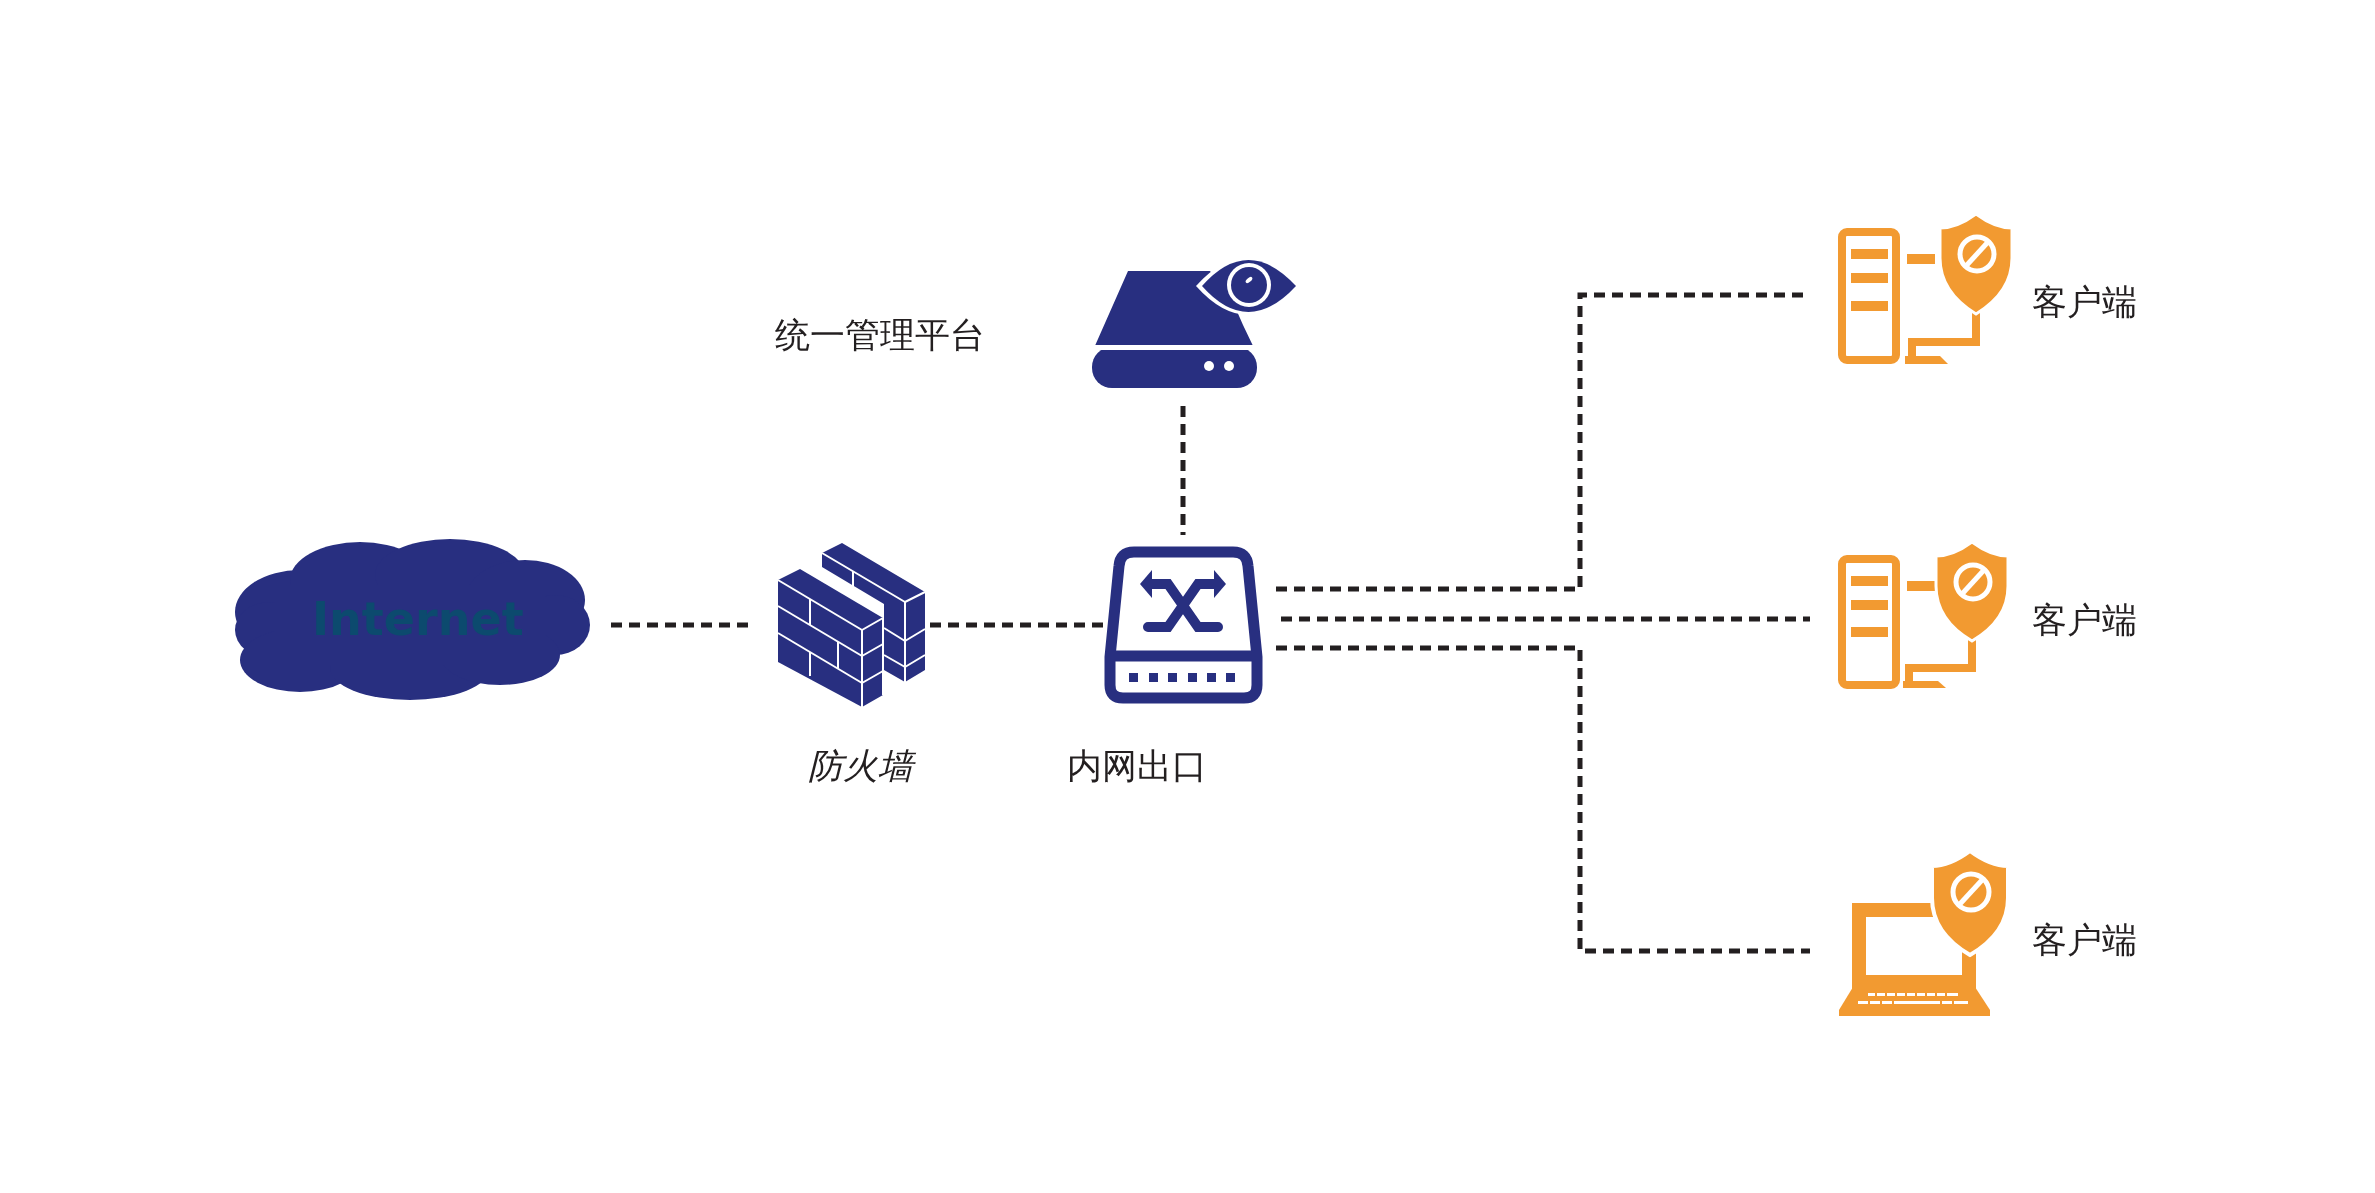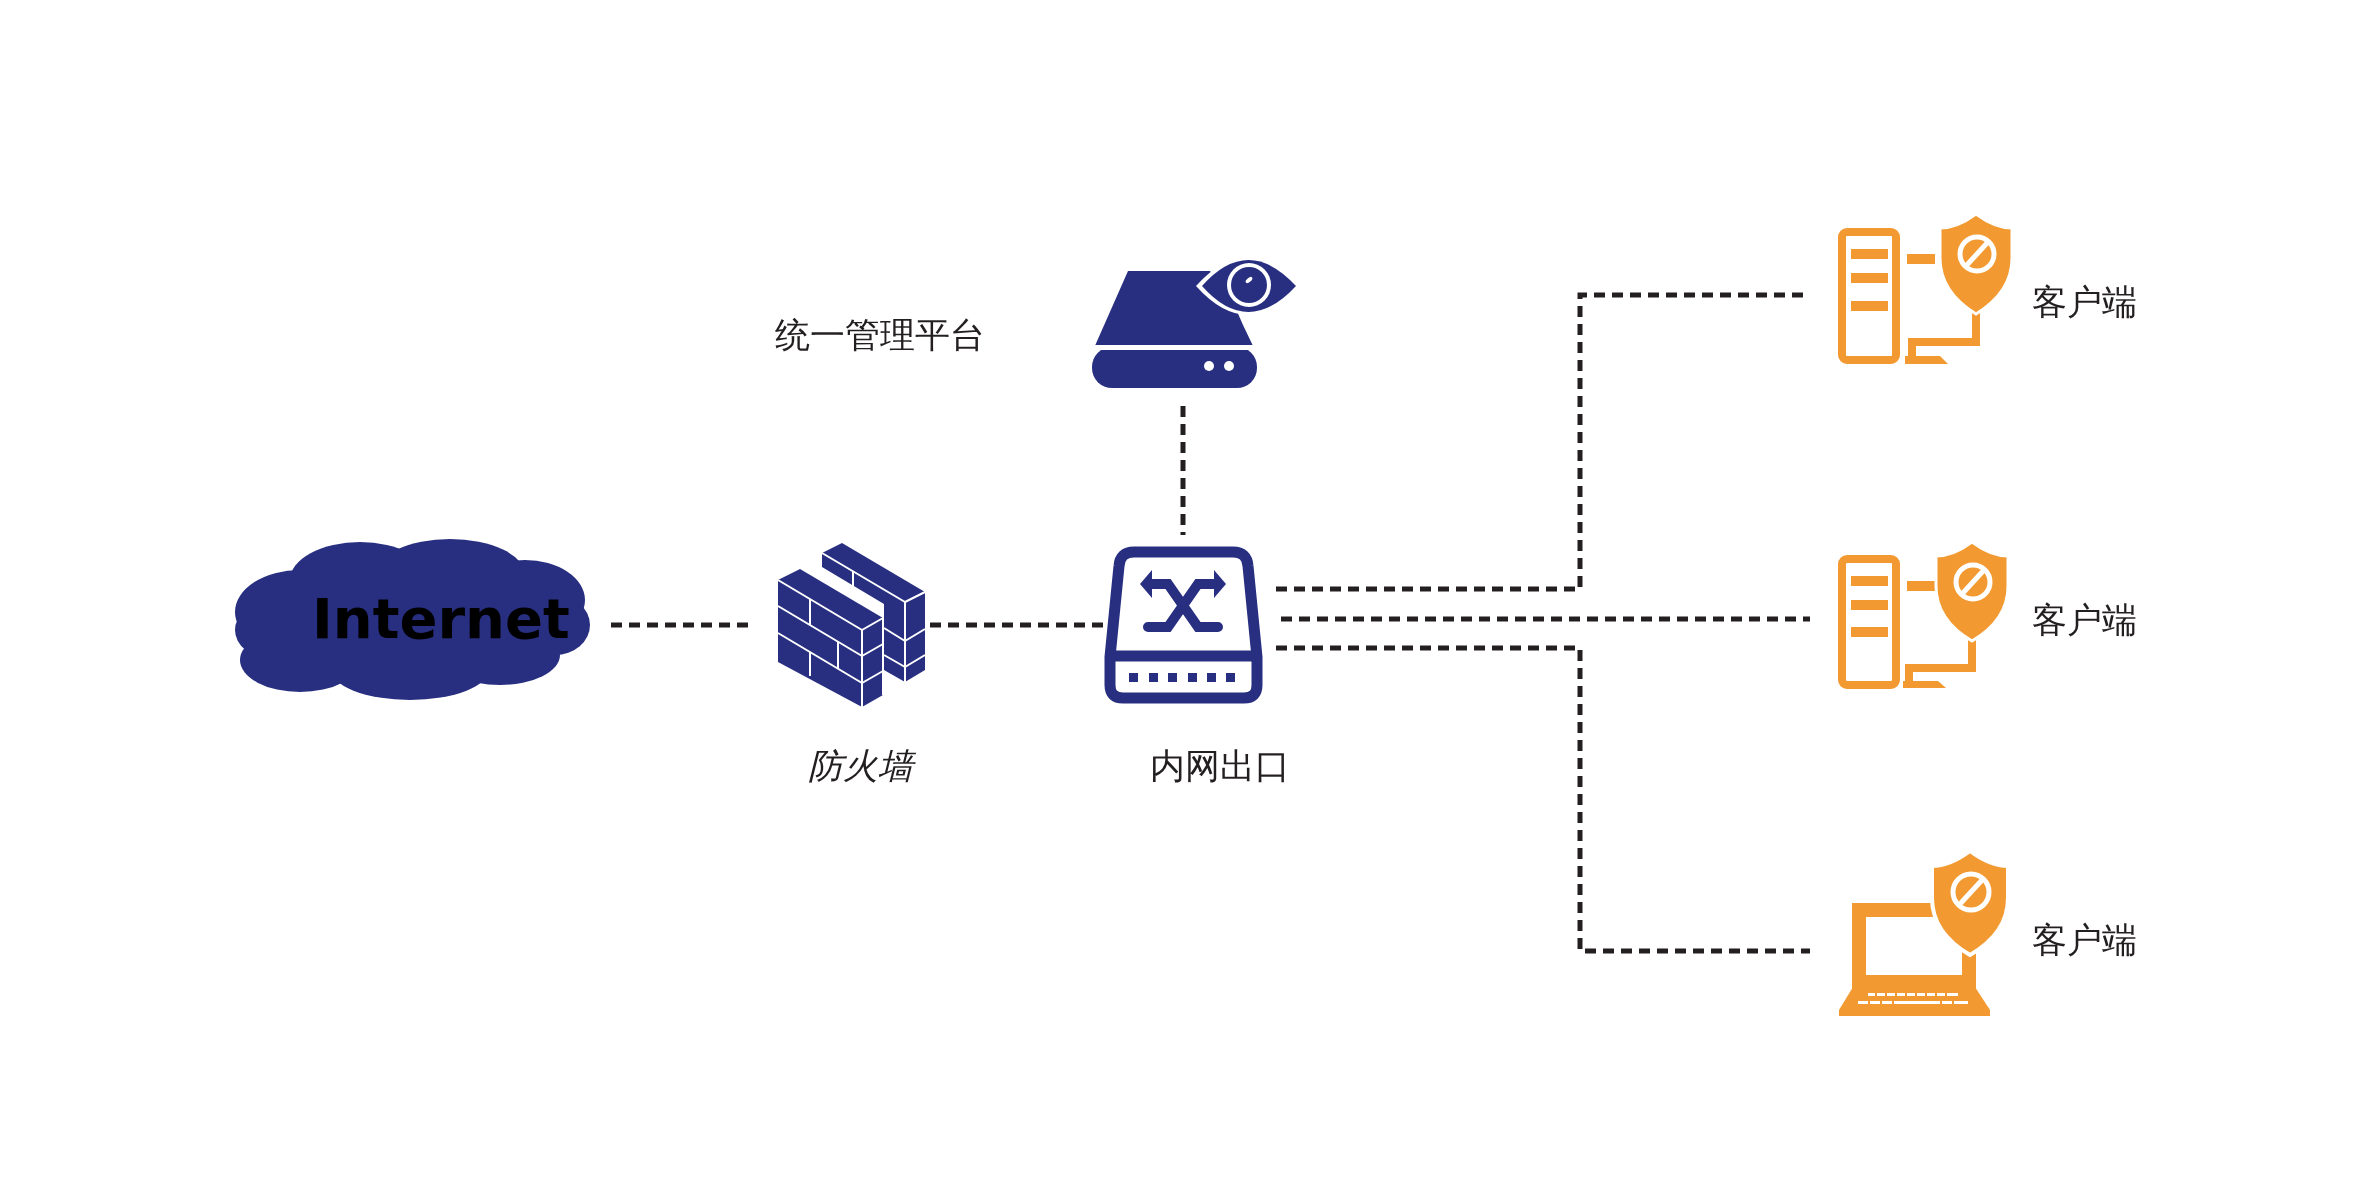--- a/index.html
+++ b/index.html
@@ -1,21 +1,21 @@
 <!DOCTYPE html>
 <html><head>
 <meta charset="utf-8">
 <style>
   html, body { margin: 0; padding: 0; background: #ffffff; }
   body { width: 2375px; height: 1193px; position: relative; overflow: hidden;
          font-family: "DejaVu Sans", "Liberation Sans", sans-serif; }
   #diagram { position: absolute; left: 0; top: 0; width: 2375px; height: 1193px; }
   .label { position: absolute; color: #231f20; font-size: 35px; line-height: 40px;
            white-space: nowrap; font-family: "DejaVu Sans", sans-serif; }
-  .cloud-text { position: absolute; color: #000000; font-weight: bold; font-size: 56px;
+  .cloud-text { position: absolute; color: #0c4a6e; font-weight: bold; font-size: 46px;
                 line-height: 50px; white-space: nowrap;
                 font-family: "DejaVu Sans", "Liberation Sans", sans-serif; }
 </style>
 </head>
 <body>
 
 <svg id="diagram" width="2375" height="1193" viewBox="0 0 2375 1193" xmlns="http://www.w3.org/2000/svg">
 
   <g stroke="#231f20" stroke-width="5" fill="none" stroke-dasharray="11 7">
     <line x1="611" y1="625" x2="755" y2="625"></line>
@@ -163,19 +163,19 @@
     <line x1="1959" y1="905" x2="1983" y2="879" stroke="#ffffff" stroke-width="5"></line>
   </g>
 </svg>
 
 <div class="cloud-text" style="left:312px; top:594px;">Internet</div>
 
 <div class="label" style="left:775px; top:318px;font-family:Liberation Mono, monospace;">统一管理平台</div>
 
 <div class="label" style="left:808px; top:746px;font-style:italic;">防火墙</div>
 
-<div class="label" style="left:1150px; top:746px;">内网出口</div>
+<div class="label" style="left:1067px; top:746px;">内网出口</div>
 
 <div class="label" style="left:2032px; top:282px;">客户端</div>
 
 <div class="label" style="left:2032px; top:600px;">客户端</div>
 
 <div class="label" style="left:2032px; top:920px;">客户端</div>
 
 </body></html>

